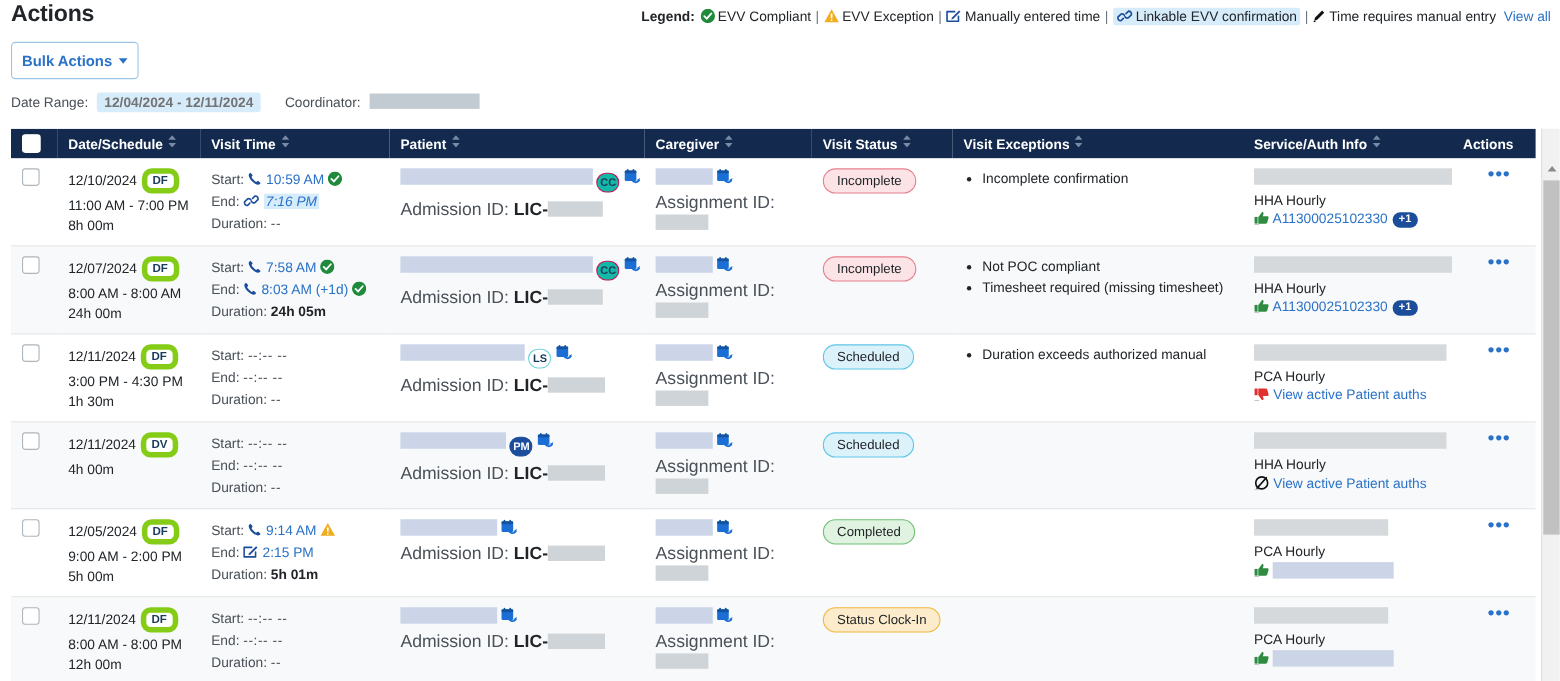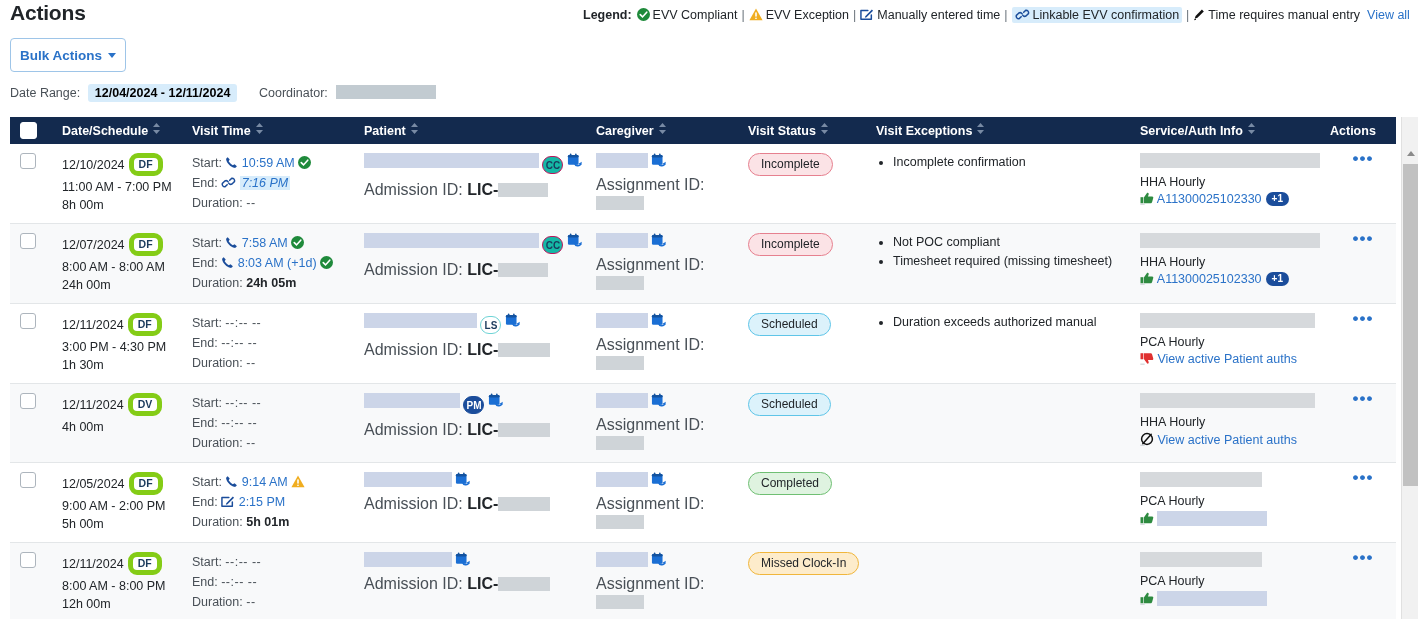--- a/index.html
+++ b/index.html
@@ -49,21 +49,21 @@
   .bulk-btn .caret {
     width: 0; height: 0; margin-left: 6px;
     border-left: 4.5px solid transparent; border-right: 4.5px solid transparent;
     border-top: 5px solid #2a72c8;
   }
 
   
   .filters { position: absolute; left: 10px; top: 84px; height: 20px; white-space: nowrap; }
   .filters .flabel { color: #495057; font-size: 12.5px; }
   .pill {
-    display: inline-block; background: #d7ecfb; color: #000000;
+    display: inline-block; background: #d7ecfb; color: #737373;
     font-weight: bold; font-size: 12.5px;
     border-radius: 3px; padding: 2px 7px; margin-left: 4px;
   }
   .redact-coord {
     display: inline-block; width: 100px; height: 14px;
     background: #c2cbd1; vertical-align: -2px; margin-left: 5px;
   }
 
   
   .table-wrap { position: absolute; left: 10px; top: 117px; width: 1398px; height: 502px; overflow: hidden; }
@@ -563,21 +563,21 @@
               <div><span class="redact" style="width:52px"></span> <span class="ic"><svg width="16" height="15" viewBox="0 0 18 17">
                     <rect x="1" y="2.2" width="12" height="11" rx="1.4" fill="#1b6fd4"></rect>
                     <rect x="1" y="2.2" width="12" height="3" rx="1.4" fill="#14539f"></rect>
                     <rect x="3.2" y="0.6" width="1.7" height="3" rx=".8" fill="#14539f"></rect>
                     <rect x="9.1" y="0.6" width="1.7" height="3" rx=".8" fill="#14539f"></rect>
                     <path d="M8.5 11.5 A4 4 0 0 0 15.6 12.6" stroke="#1b6fd4" stroke-width="1.9" fill="none" stroke-linecap="round"></path>
                     <path d="M16.8 10 L16 13.4 L13 12.3 Z" fill="#1b6fd4"></path>
                   </svg></span></div>
     <span class="subid"><span>Assignment ID:</span> <span class="redact-gray" style="width:48px"></span></span>
             </td>
-    <td><span class="status st-missed">Missed Clock-In</span></td>
+    <td><span class="status st-missed">Status Clock-In</span></td>
     <td></td>
     <td>
               <span class="svc-redact" style="width:122px"></span>
     <div class="svc-name">PCA Hourly</div>
     <div class="svc-auth"><span class="ic"><svg width="14" height="13" viewBox="0 0 16 15">
                     <rect x="0.5" y="6" width="3.2" height="7" fill="#2e8b40"></rect>
                     <path d="M4.4 6.3 L8.2 1 C9.4 0.6 10.3 1.6 9.9 2.8 L9.1 5.2 L14 5.2 C15 5.2 15.5 6.1 15.2 7 L13.9 11.6 C13.6 12.6 13 13.1 12.1 13.1 L4.4 13.1 Z" fill="#2e8b40"></path>
                     <rect x="0.3" y="13.5" width="5" height="1" fill="#bcc4c9"></rect>
                   </svg></span><span class="auth-redact"></span></div>
             </td>

